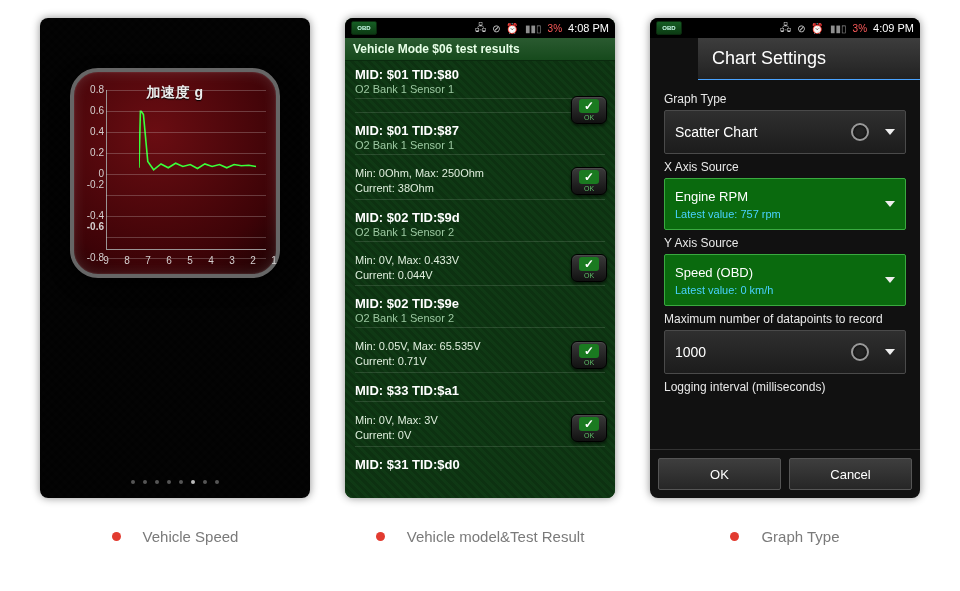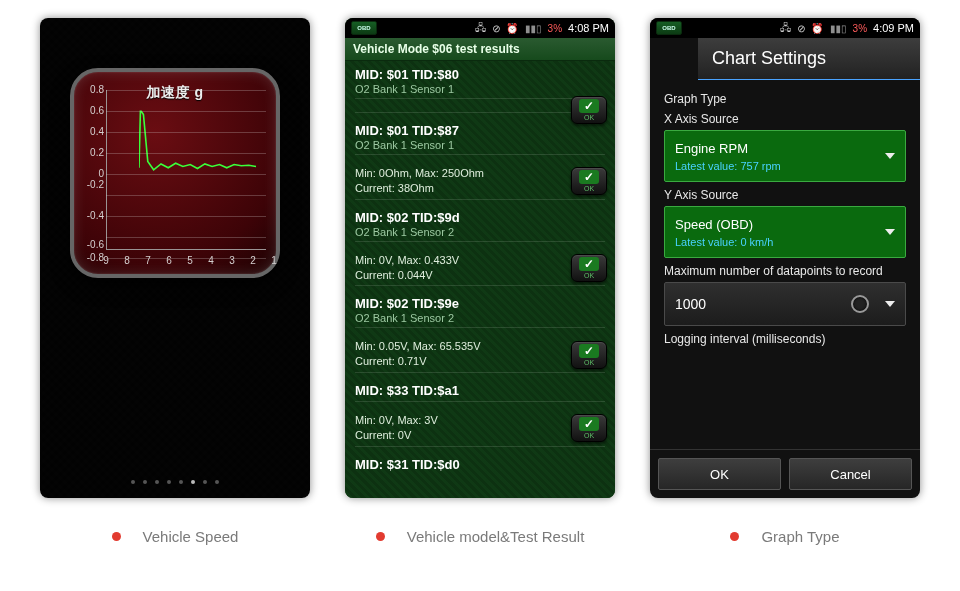--- a/index.html
+++ b/index.html
@@ -271,21 +271,21 @@
           <div class="ylabel" style="top: 54px;">0.4</div>
           <div class="yt" style="top: 60px;"></div>
           <div class="ylabel" style="top: 75px;">0.2</div>
           <div class="yt" style="top: 81px;"></div>
           <div class="ylabel" style="top: 96px;">0</div>
           <div class="yt" style="top: 102px;"></div>
           <div class="ylabel" style="top: 107px;">-0.2</div>
           <div class="yt" style="top: 123px;"></div>
           <div class="ylabel" style="top: 138px;">-0.4</div>
           <div class="yt" style="top: 144px;"></div>
-          <div class="ylabel" style="top: 167px;">-0.6</div>
+          <div class="ylabel" style="top: 149px; font-weight: bold;">-0.6</div>
           <div class="yt" style="top: 165px;"></div>
           <div class="ylabel" style="top: 180px;">-0.8</div>
           <div class="yt" style="top: 186px;"></div>
           <div class="xt" style="left: 32px;">9</div>
           <div class="xt" style="left: 53px;">8</div>
           <div class="xt" style="left: 74px;">7</div>
           <div class="xt" style="left: 95px;">6</div>
           <div class="xt" style="left: 116px;">5</div>
           <div class="xt" style="left: 137px;">4</div>
           <div class="xt" style="left: 158px;">3</div>
@@ -397,20 +397,25 @@
         <span>⏰</span>
         <span class="sig">▮▮▯</span>
         <span class="pct">3%</span>
         <span class="clock">4:09 PM</span>
       </div>
     </div>
     <div class="hdr">Chart Settings</div>
     <div class="content">
 
       <div class="lbl">Graph Type</div>
+      <div class="field">
+        <span>Scatter Chart</span>
+        <span class="radio"></span>
+        <span class="caret"></span>
+      </div>
 
       <div class="lbl">X Axis Source</div>
       <div class="field green">
         <span class="fname">Engine RPM</span>
         <span class="latest">Latest value: 757 rpm</span>
         <span class="caret"></span>
       </div>
 
       <div class="lbl">Y Axis Source</div>
       <div class="field green">

